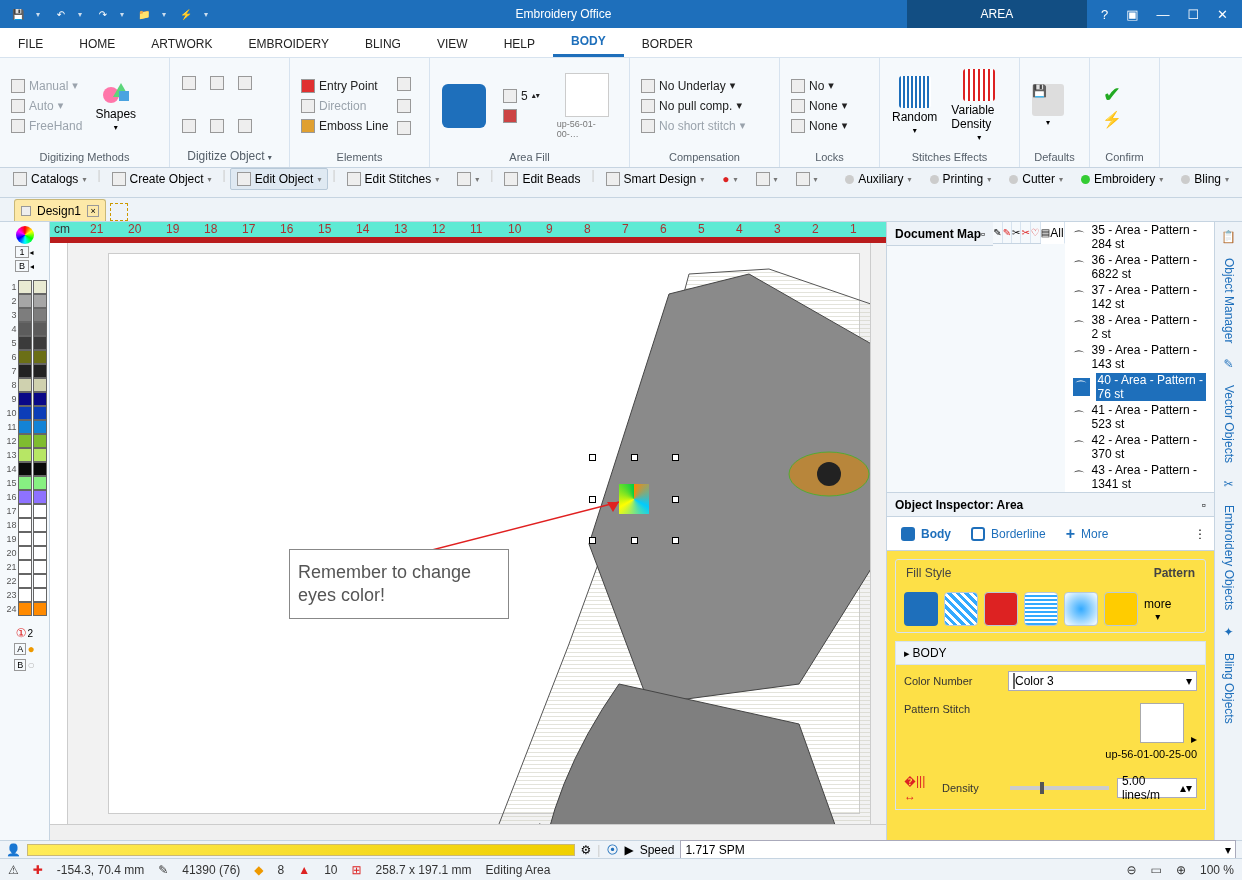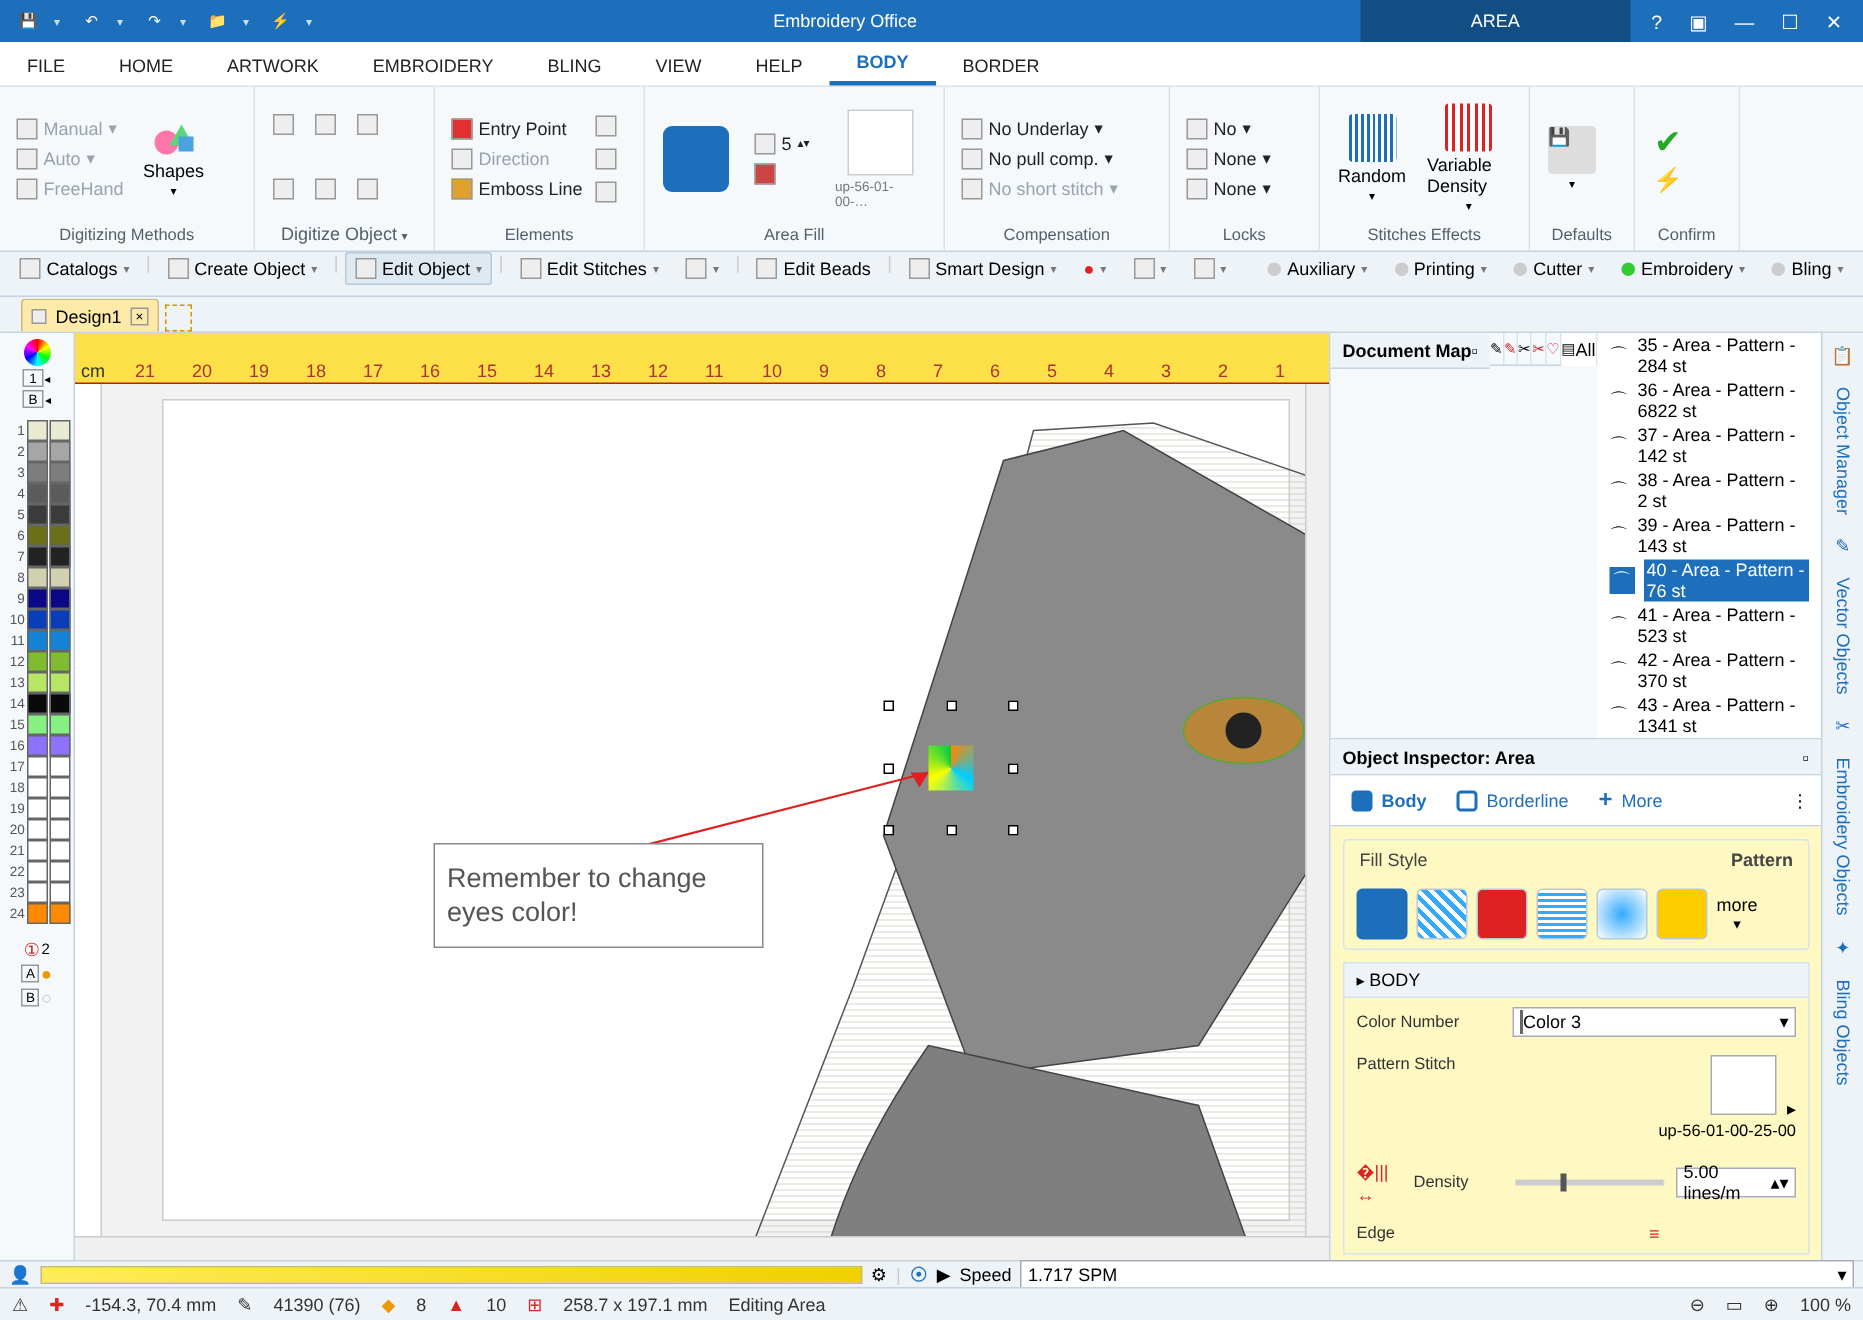--- a/index.html
+++ b/index.html
@@ -31,21 +31,21 @@
 .tbtn .caret{font-size:8px;color:#777}
 .dot{width:9px;height:9px;border-radius:50%;display:inline-block}
 .tabbar{height:24px;background:#eef3f8;border-bottom:1px solid #c6d4e1;display:flex;align-items:flex-end;padding-left:14px;gap:2px}
 .doctab{height:22px;background:#fde9a8;border:1px solid #c9b878;border-bottom:none;border-radius:3px 3px 0 0;padding:0 6px;display:flex;align-items:center;gap:6px;font-size:11px}
 .main{flex:1;display:flex;min-height:0}
 .leftcol{width:50px;background:#f5f9fc;border-right:1px solid #c6d4e1;display:flex;flex-direction:column;align-items:center;gap:2px;padding-top:4px}
 .swrow{display:flex;gap:1px;align-items:center}
 .swn{width:14px;font-size:9px;text-align:right;color:#555}
 .sw{width:14px;height:14px;border:1px solid #666}
 .canvaswrap{flex:1;display:flex;flex-direction:column;min-width:0}
-.ruler-h{height:34px;background:#fde047;border-bottom:1px solid #b91c1c;font-size:9px;color:#a33;display:flex;align-items:flex-end;padding-left:40px;position:relative;overflow:hidden}
+.ruler-h{height:21px;background:#5eead4;border-bottom:6px solid #b91c1c;font-size:9px;color:#a33;display:flex;align-items:flex-end;padding-left:40px;position:relative;overflow:hidden}
 .ruler-h span{position:absolute;bottom:1px}
 .canvasrow{flex:1;display:flex;min-height:0}
 .ruler-v{width:18px;background:#fff;border-right:1px solid #ccc}
 .canvas{flex:1;position:relative;background:#f2f2f2;overflow:hidden}
 .page{position:absolute;left:40px;top:10px;right:10px;bottom:10px;background:#fff;border:1px solid #ccc}
 .wolf{position:absolute;left:260px;top:10px;width:700px;height:780px}
 .note{position:absolute;left:180px;top:295px;width:220px;height:70px;border:1px solid #888;background:#fff;display:flex;align-items:center;justify-content:center;padding:8px;font-size:18px;color:#555;text-align:left;line-height:1.3}
 .sel-handles{position:absolute;left:480px;top:200px;width:90px;height:90px}
 .sel-handles .h{position:absolute;width:7px;height:7px;background:#fff;border:1px solid #000}
 .sb-h{height:16px;background:#f0f0f0;border-top:1px solid #ccc}
@@ -55,21 +55,21 @@
 .dmtabs{height:22px;display:flex;border-bottom:1px solid #c6d4e1}
 .dmtabs div{flex:1;display:flex;align-items:center;justify-content:center;border-right:1px solid #d7e3ef;font-size:10px}
 .dmtabs div:last-child{background:#fff;border-bottom:1px solid #fff;margin-bottom:-1px}
 .dmlist{flex:1;overflow:auto;background:#fff}
 .dmrow{display:flex;align-items:center;gap:6px;padding:1px 8px;font-size:11px}
 .dmrow.sel span{background:#1e6fbb;color:#fff;padding:0 2px}
 .inspector{flex:1;display:flex;flex-direction:column;min-height:0}
 .instabs{height:34px;display:flex;align-items:center;gap:8px;padding:0 8px;border-bottom:1px solid #c6d4e1;background:#fff}
 .instab{display:flex;align-items:center;gap:6px;font-size:13px;color:#1e6fbb;padding:4px 6px}
 .instab.active{font-weight:600}
-.insbody{flex:1;overflow:auto;background:#fef9c3;padding:8px}
+.insbody{flex:1;overflow:auto;background:#fde047;padding:8px}
 .card{border:1px solid #d7e3ef;border-radius:3px;margin-bottom:8px}
 .cardhd{display:flex;justify-content:space-between;padding:6px 10px;font-size:11px;color:#444}
 .cardbd{padding:6px 8px;display:flex;gap:6px;align-items:center}
 .pill{width:34px;height:34px;border:1px solid #b8c9d8;border-radius:4px}
 .sectionhd{background:#eef3f8;border:1px solid #d7e3ef;padding:4px 8px;font-size:11px;font-weight:400}
 .proprow{display:flex;align-items:center;padding:6px 8px;gap:8px}
 .proprow label{width:96px;font-size:11px;color:#333}
 .combo{flex:1;height:20px;border:1px solid #aab;background:#fff;display:flex;align-items:center;padding:0 4px;font-size:11px;justify-content:space-between}
 .farright{width:28px;background:#eef3f8;border-left:1px solid #c6d4e1;display:flex;flex-direction:column;align-items:center;gap:14px;padding-top:8px;font-size:10px;color:#1e6fbb}
 .vtxt{writing-mode:vertical-rl;text-orientation:mixed}
@@ -674,24 +674,20 @@
             <span style="width:30px;color:#d22">�|||↔</span>
             <label style="width:60px">Density</label>
             <div style="flex:1;height:4px;background:#ccc;position:relative">
                 <div style="position:absolute;left:30%;top:-4px;width:4px;height:12px;background:#555"></div>
               </div>
             <div class="combo" style="flex:0 0 80px">
                 <span>5.00 lines/m</span>
                 <span>▴▾</span>
               </div>
           </div>
-          <div class="proprow">
-            <label>Edge</label>
-            <div style="flex:1;text-align:center;color:#d22">≡</div>
-          </div>
         </div>
       </div>
     </div>
   </div>
 
   <div class="farright">
     <span>📋</span>
       <span class="vtxt">Object Manager</span>
     <span>✎</span>
       <span class="vtxt">Vector Objects</span>

